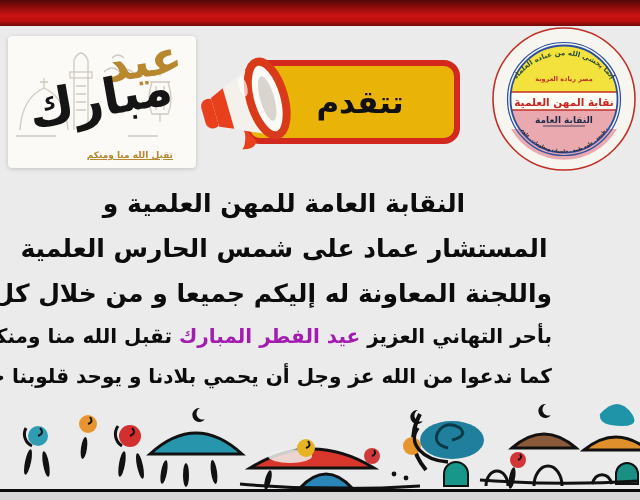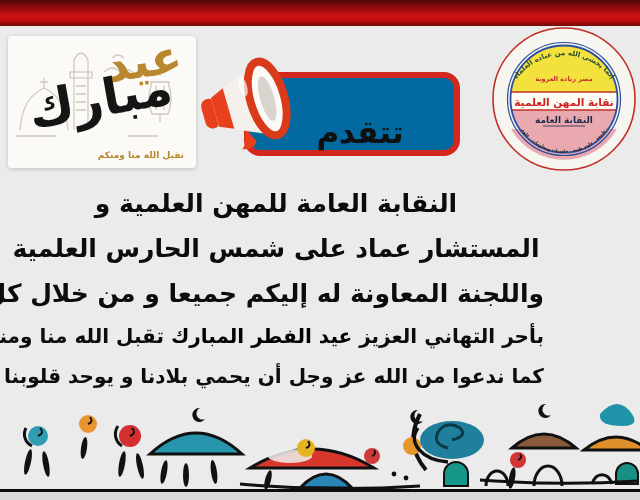--- a/index.html
+++ b/index.html
@@ -9,36 +9,36 @@
   .topbar{position:absolute;top:0;left:0;width:640px;height:26px;
           background:linear-gradient(180deg,#4f0707 0%,#8e0c0c 28%,#ce1312 62%,#b80f0f 82%,#6f0909 100%);}
   
   .eid-card{position:absolute;left:8px;top:36px;width:188px;height:132px;background:#fbfaf7;
             border-radius:4px;box-shadow:0 1px 4px rgba(0,0,0,.18);}
   .eid-card svg{position:absolute;left:0;top:0;}
   .word-eid{position:absolute;right:14px;top:2px;font-size:46px;font-weight:900;color:#b8872e;
             transform:rotate(-8deg);line-height:1;}
   .word-mubarak{position:absolute;left:20px;top:38px;font-size:50px;font-weight:900;color:#151515;
             transform:rotate(-10deg);line-height:1;}
-  .eid-small{position:absolute;right:12px;bottom:8px;font-size:9px;font-weight:bold;color:#b8872e;}
+  .eid-small{position:absolute;right:23px;bottom:8px;font-size:9px;font-weight:bold;color:#b8872e;text-decoration:underline;}
   
   .announce{position:absolute;left:192px;top:46px;width:276px;height:114px;}
-  .announce-box{position:absolute;left:52px;top:26px;width:204px;height:72px;background:#0369a1;
-            border:6px solid #d2281e;border-radius:16px;display:flex;align-items:flex-end;justify-content:center;}
+  .announce-box{position:absolute;left:52px;top:14px;width:204px;height:72px;background:#eab308;
+            border:6px solid #d2281e;border-radius:16px;display:flex;align-items:center;justify-content:center;}
   .announce-box span{font-size:31px;font-weight:900;color:#101010;transform:translateX(8px);}
   .megaphone{position:absolute;left:-6px;top:-4px;z-index:2;}
   
   .logo{position:absolute;left:491px;top:26px;width:146px;height:146px;}
   
-  .message{position:absolute;top:181px;left:8px;width:536px;text-align:center;color:#0c0c0c;
+  .message{position:absolute;top:181px;left:16px;width:536px;text-align:center;color:#0c0c0c;
            font-weight:bold;}
   .line{white-space:nowrap;}
   .line.big{font-size:25px;height:45px;line-height:45px;}
   .line.small{font-size:20px;height:40px;line-height:40px;}
-  .gold{color:#000000;}
+  .gold{color:#a21caf;}
   
   .border-strip{position:absolute;left:0;top:396px;width:640px;height:94px;}
   .bottom-line{position:absolute;left:0;top:489px;width:640px;height:3px;background:#0b0b0b;}
   .bottom-gray{position:absolute;left:0;top:492px;width:640px;height:8px;background:#d7d7d7;}
 </style>
 </head>
 <body>
 
 <div class="poster" dir="rtl">
 

